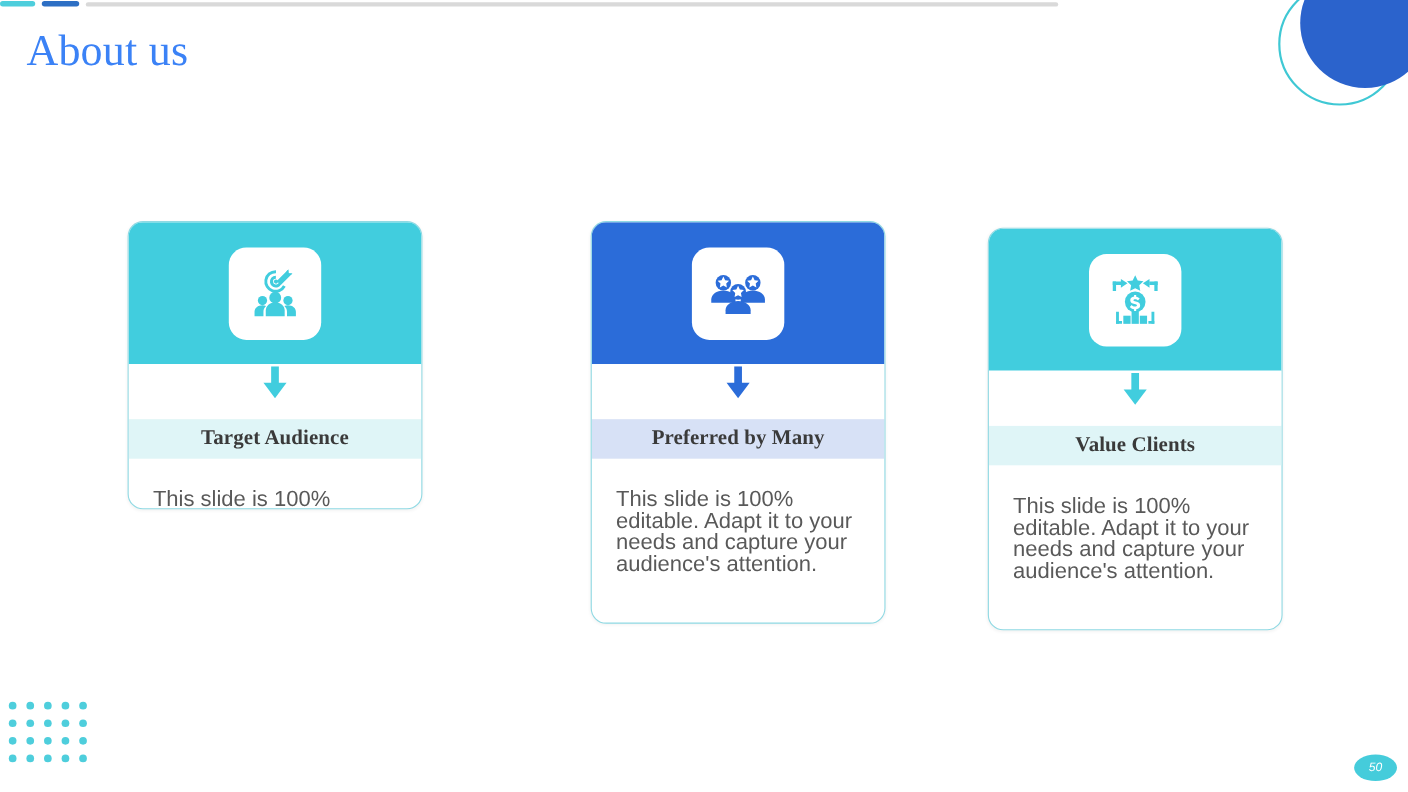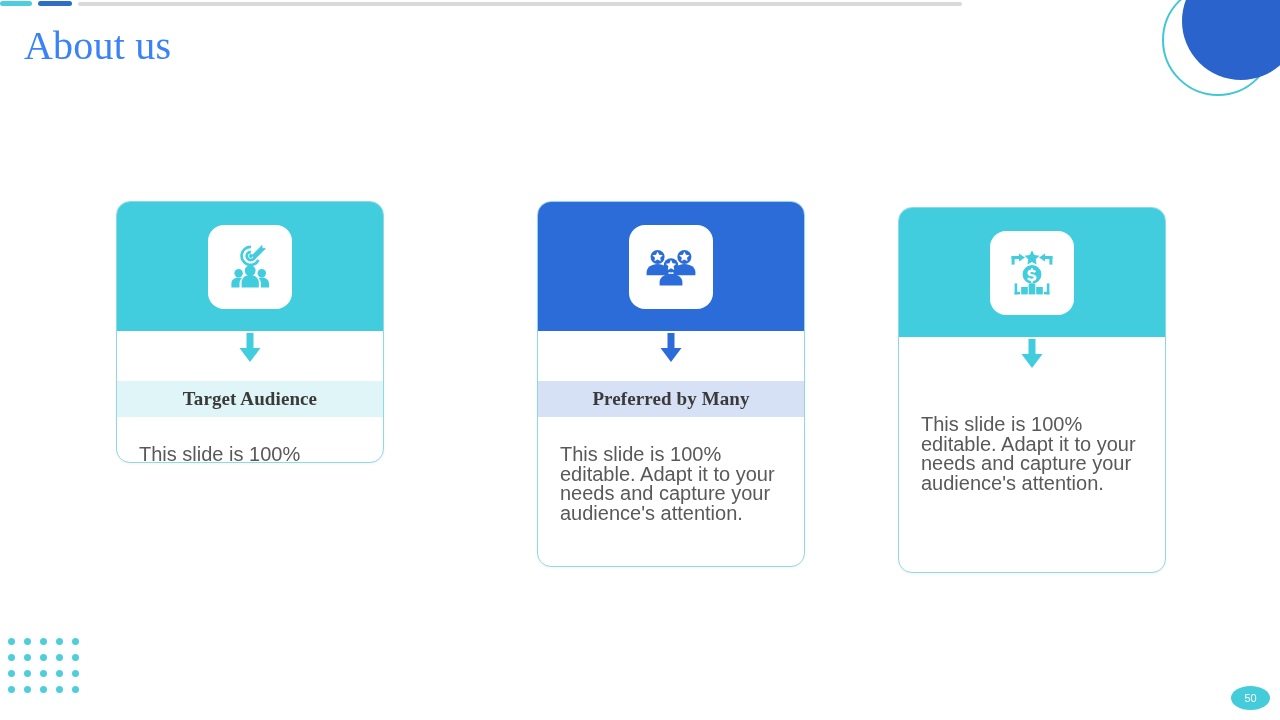--- a/index.html
+++ b/index.html
@@ -175,20 +175,21 @@
     bottom: 10px;
     width: 39px;
     height: 24px;
     border-radius: 50%;
     background: #45CCDB;
     color: #ffffff;
     font-size: 11px;
     display: flex;
     align-items: center;
     justify-content: center;
+    font-style: italic;
   }
 </style>
 </head>
 <body>
 
 <div class="topbar">
   <span class="seg seg-teal"></span>
   <span class="seg seg-blue"></span>
   <span class="seg seg-gray"></span>
 </div>
@@ -315,20 +316,23 @@
       </div>
     </div>
     <div class="arrow-zone">
       <span>
         <svg width="22" height="30" viewBox="0 0 22 30">
           <rect x="7.5" y="0" width="7" height="17" fill="#41CDDE"></rect>
           <path d="M0.5 15 L21.5 15 L11 29 Z" fill="#41CDDE"></path>
         </svg>
       </span>
     </div>
+    <div class="card-title-band">
+      <span class="card-title">Value Clients</span>
+    </div>
     <div class="card-body">This slide is 100% editable. Adapt it to your needs and capture your audience's attention.</div>
   </div>
 
 </div>
 
 <div class="dot-grid">
   <i></i>
     <i></i>
     <i></i>
     <i></i>

